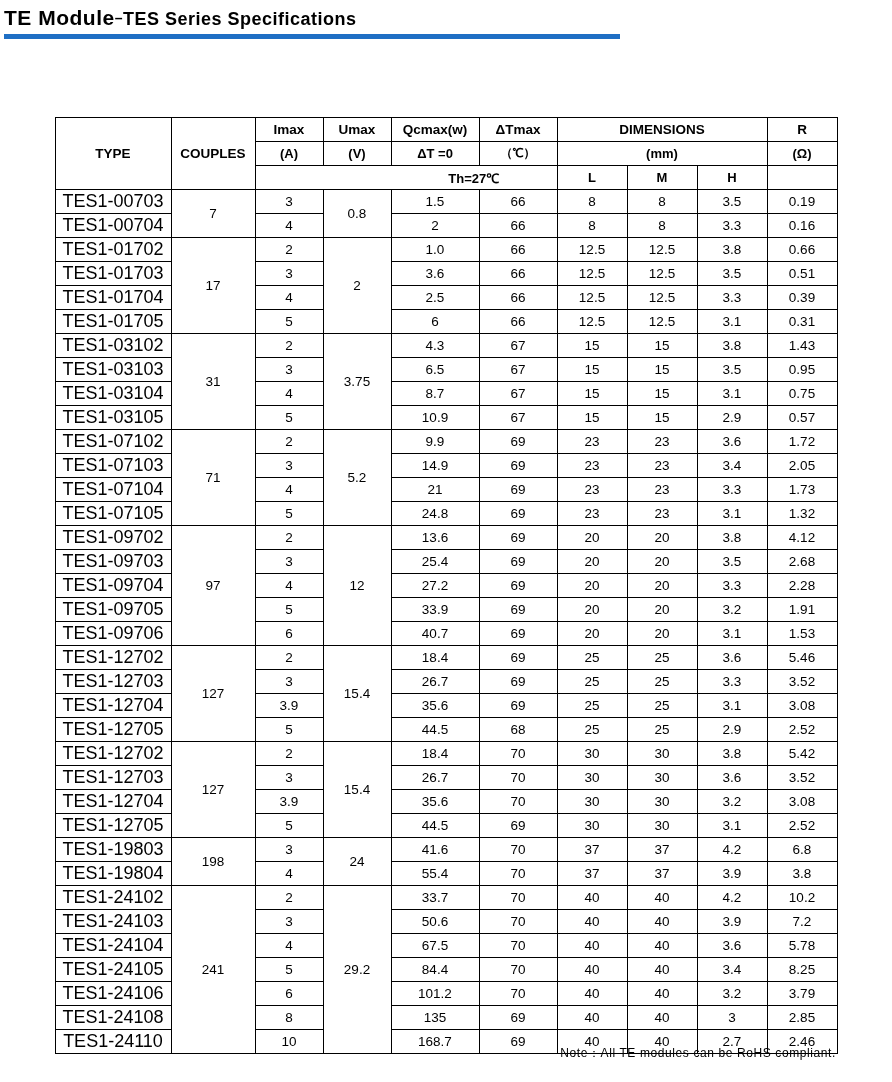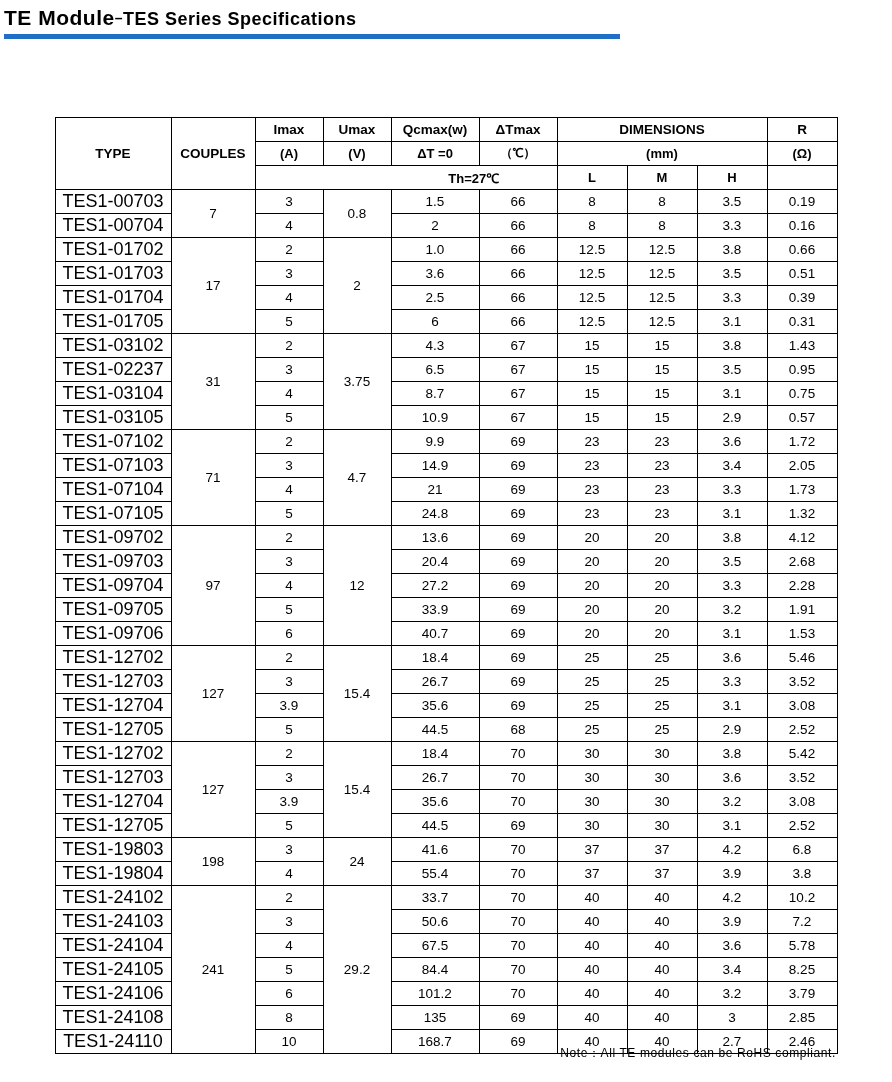--- a/index.html
+++ b/index.html
@@ -211,21 +211,21 @@
           <td>2</td>
           <td rowspan="4">3.75</td>
           <td>4.3</td>
           <td>67</td>
           <td>15</td>
           <td>15</td>
           <td>3.8</td>
           <td>1.43</td>
         </tr>
         <tr>
-          <td class="type-cell">TES1-02237</td>
+          <td class="type-cell">TES1-03103</td>
           <td>3</td>
           <td>6.5</td>
           <td>67</td>
           <td>15</td>
           <td>15</td>
           <td>3.5</td>
           <td>0.95</td>
         </tr>
         <tr>
           <td class="type-cell">TES1-03104</td>
@@ -244,21 +244,21 @@
           <td>67</td>
           <td>15</td>
           <td>15</td>
           <td>2.9</td>
           <td>0.57</td>
         </tr>
         <tr>
           <td class="type-cell">TES1-07102</td>
           <td rowspan="4">71</td>
           <td>2</td>
-          <td rowspan="4">4.7</td>
+          <td rowspan="4">5.2</td>
           <td>9.9</td>
           <td>69</td>
           <td>23</td>
           <td>23</td>
           <td>3.6</td>
           <td>1.72</td>
         </tr>
         <tr>
           <td class="type-cell">TES1-07103</td>
           <td>3</td>
@@ -297,21 +297,21 @@
           <td>13.6</td>
           <td>69</td>
           <td>20</td>
           <td>20</td>
           <td>3.8</td>
           <td>4.12</td>
         </tr>
         <tr>
           <td class="type-cell">TES1-09703</td>
           <td>3</td>
-          <td>20.4</td>
+          <td>25.4</td>
           <td>69</td>
           <td>20</td>
           <td>20</td>
           <td>3.5</td>
           <td>2.68</td>
         </tr>
         <tr>
           <td class="type-cell">TES1-09704</td>
           <td>4</td>
           <td>27.2</td>

